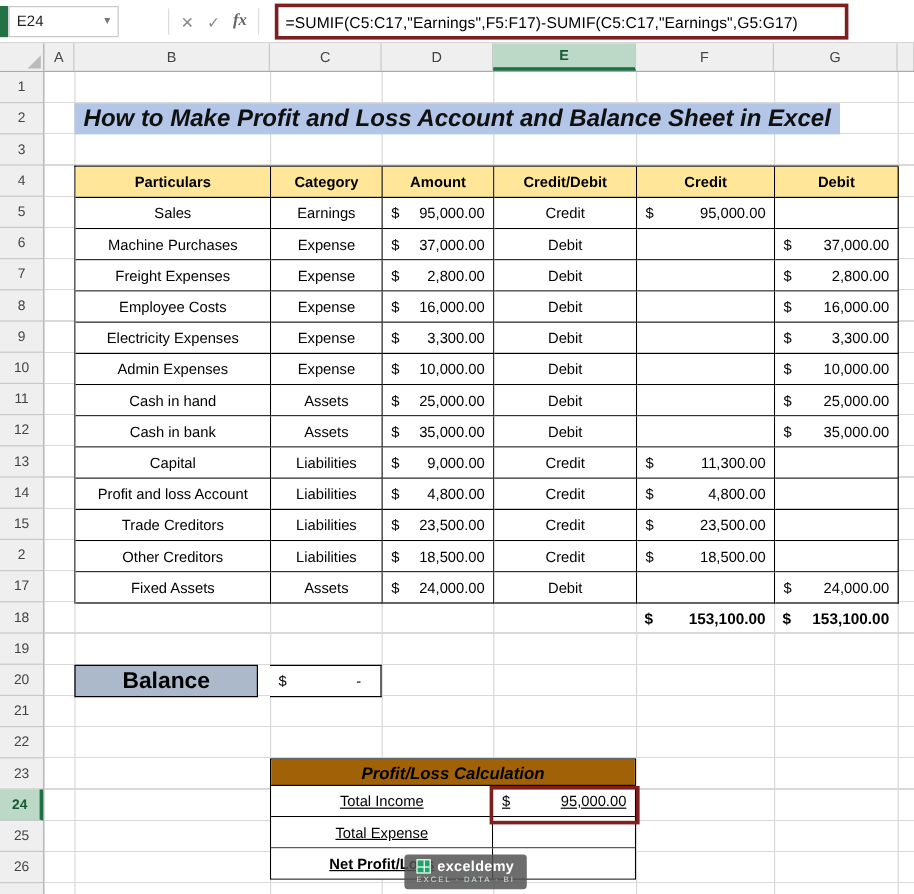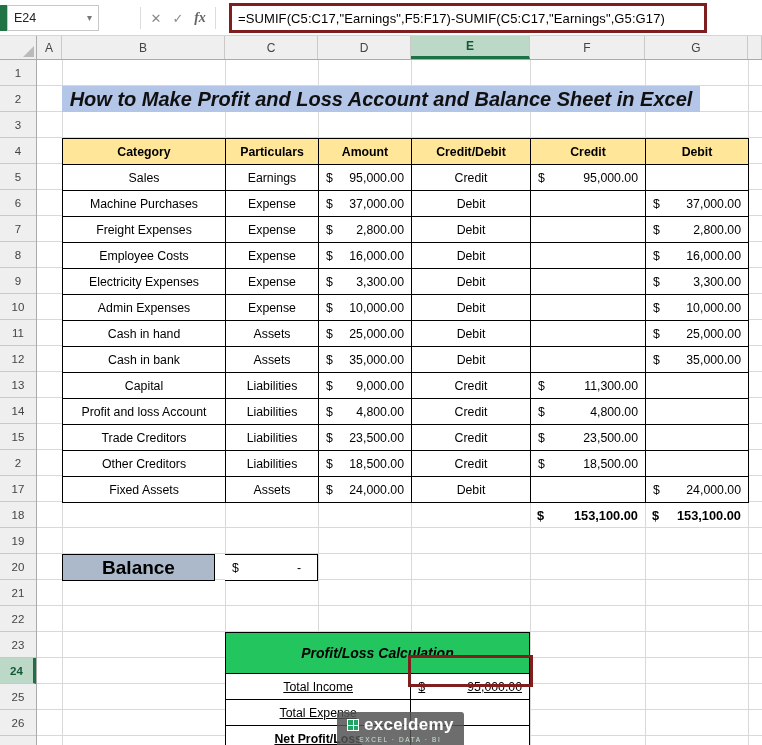--- a/index.html
+++ b/index.html
@@ -55,37 +55,37 @@
 
   .total-cell{position:absolute;height:26px;display:flex;align-items:center;justify-content:space-between;
               padding:0 7px;font-weight:bold;font-size:12.8px;z-index:2;}
 
   .balance-label{position:absolute;left:25px;top:494px;width:153px;height:27px;background:#ACB9CA;border:1px solid #000;
                  display:flex;align-items:center;justify-content:center;font-weight:bold;font-size:19px;z-index:2;}
   .balance-value{position:absolute;left:188px;top:494px;width:93px;height:27px;background:#fff;border:1px solid #000;border-left:none;
                  display:flex;align-items:center;justify-content:space-between;padding:0 16px 0 7px;font-size:12.3px;z-index:2;}
 
   .pltable{position:absolute;left:188px;top:572px;width:305px;background:#fff;border:1px solid #000;z-index:3;}
-  .pl-header{height:41px;background:#22c55e;border-bottom:1px solid #000;display:flex;align-items:center;justify-content:center;
+  .pl-header{height:22px;background:#a16207;border-bottom:1px solid #000;display:flex;align-items:center;justify-content:center;
              font-weight:bold;font-style:italic;font-size:14px;}
   .pl-row{display:flex;height:26px;border-bottom:1px solid #000;text-decoration:underline;}
   .pl-row:last-child{border-bottom:none;height:25px;}
   .pl-label{width:186px;border-right:1px solid #000;display:flex;align-items:center;justify-content:center;font-size:12.3px;background:#fff;}
   .pl-value{width:118px;display:flex;align-items:center;justify-content:space-between;padding:0 7px;font-size:12.3px;background:#fff;}
   .bold{font-weight:bold;}
 
   .active-cell{position:absolute;left:371px;top:595px;width:125px;height:32px;border:3px solid #7E1E1E;z-index:6;pointer-events:none;}
 
   .watermark{position:absolute;left:300px;top:652px;z-index:7;background:rgba(84,84,84,0.85);border-radius:3px;
              padding:3px 10px 4px;display:flex;flex-direction:column;align-items:center;}
   .wm-row{display:flex;align-items:center;gap:5px;}
   .wm-logo{width:12px;height:12px;border:1px solid #fff;background:
            linear-gradient(#fff,#fff) 50% 0/1px 100% no-repeat,
            linear-gradient(#fff,#fff) 0 50%/100% 1px no-repeat,#21A366;}
-  .wm-name{color:#fff;font-weight:bold;font-size:17px;letter-spacing:0.3px;}
+  .wm-name{color:#fff;font-weight:bold;font-size:12px;letter-spacing:0.3px;}
   .wm-tag{color:#CBE4D0;font-size:6.5px;letter-spacing:1.6px;margin-top:1px;white-space:nowrap;}
 </style>
 </head>
 <body>
 
 <div class="screen">
 
   <div class="topbar">
     <div class="accent"></div>
     <div class="namebox">
@@ -152,22 +152,22 @@
     <div class="vline" style="left:188px"></div>
     <div class="vline" style="left:281px"></div>
     <div class="vline" style="left:374px"></div>
     <div class="vline" style="left:493px"></div>
     <div class="vline" style="left:608px"></div>
     <div class="vline" style="left:711px"></div>
 
     <div class="banner">How to Make Profit and Loss Account and Balance Sheet in Excel</div>
 
     <div class="xtable">
+      <div class="th">Particulars</div>
       <div class="th">Category</div>
-      <div class="th">Particulars</div>
       <div class="th">Amount</div>
       <div class="th">Credit/Debit</div>
       <div class="th">Credit</div>
       <div class="th">Debit</div>
 
       <div class="c">Sales</div>
       <div class="c">Earnings</div>
       <div class="m">
           <span>$</span>
           <span>95,000.00</span>

